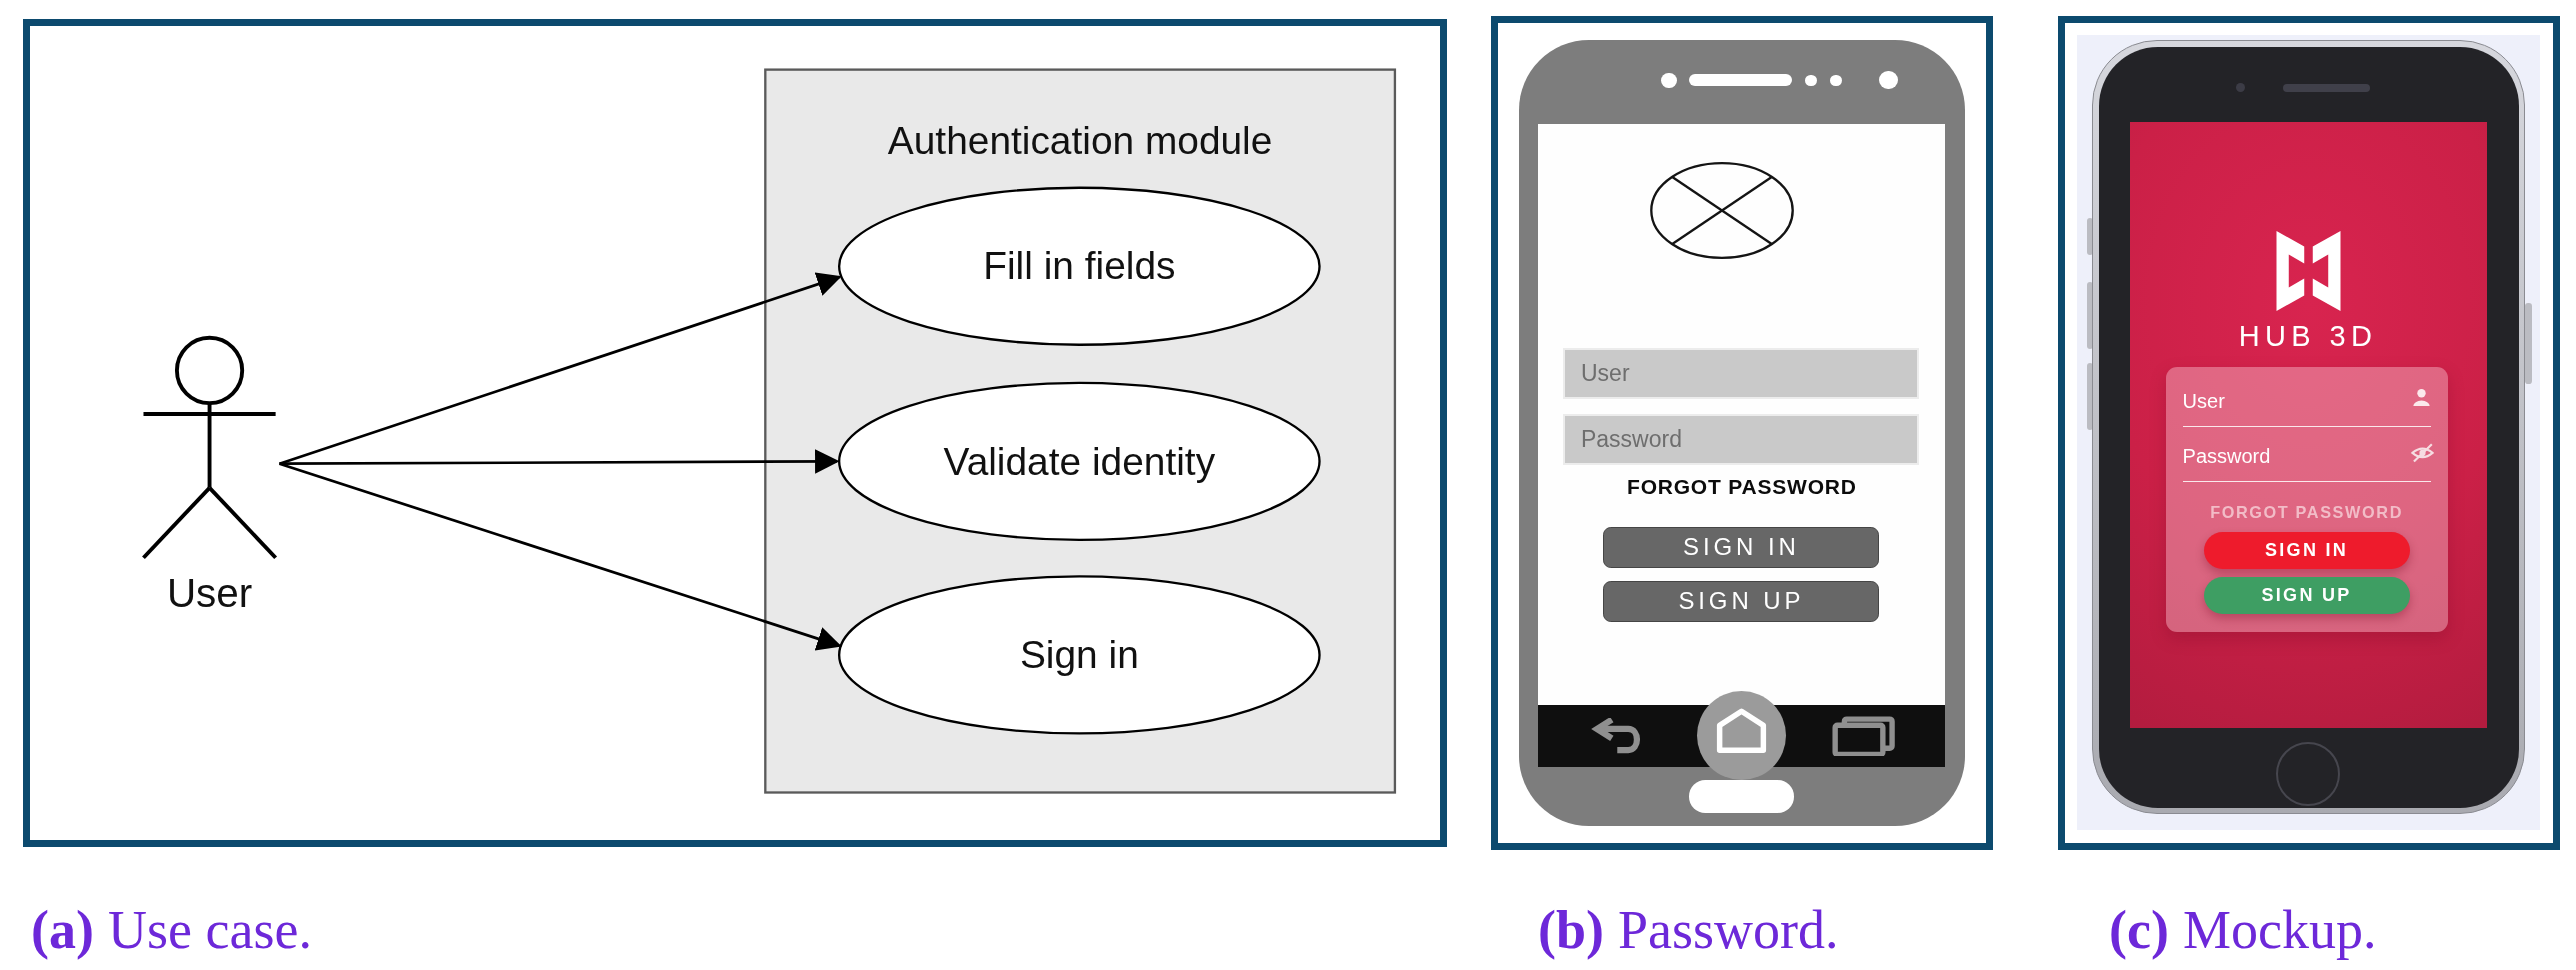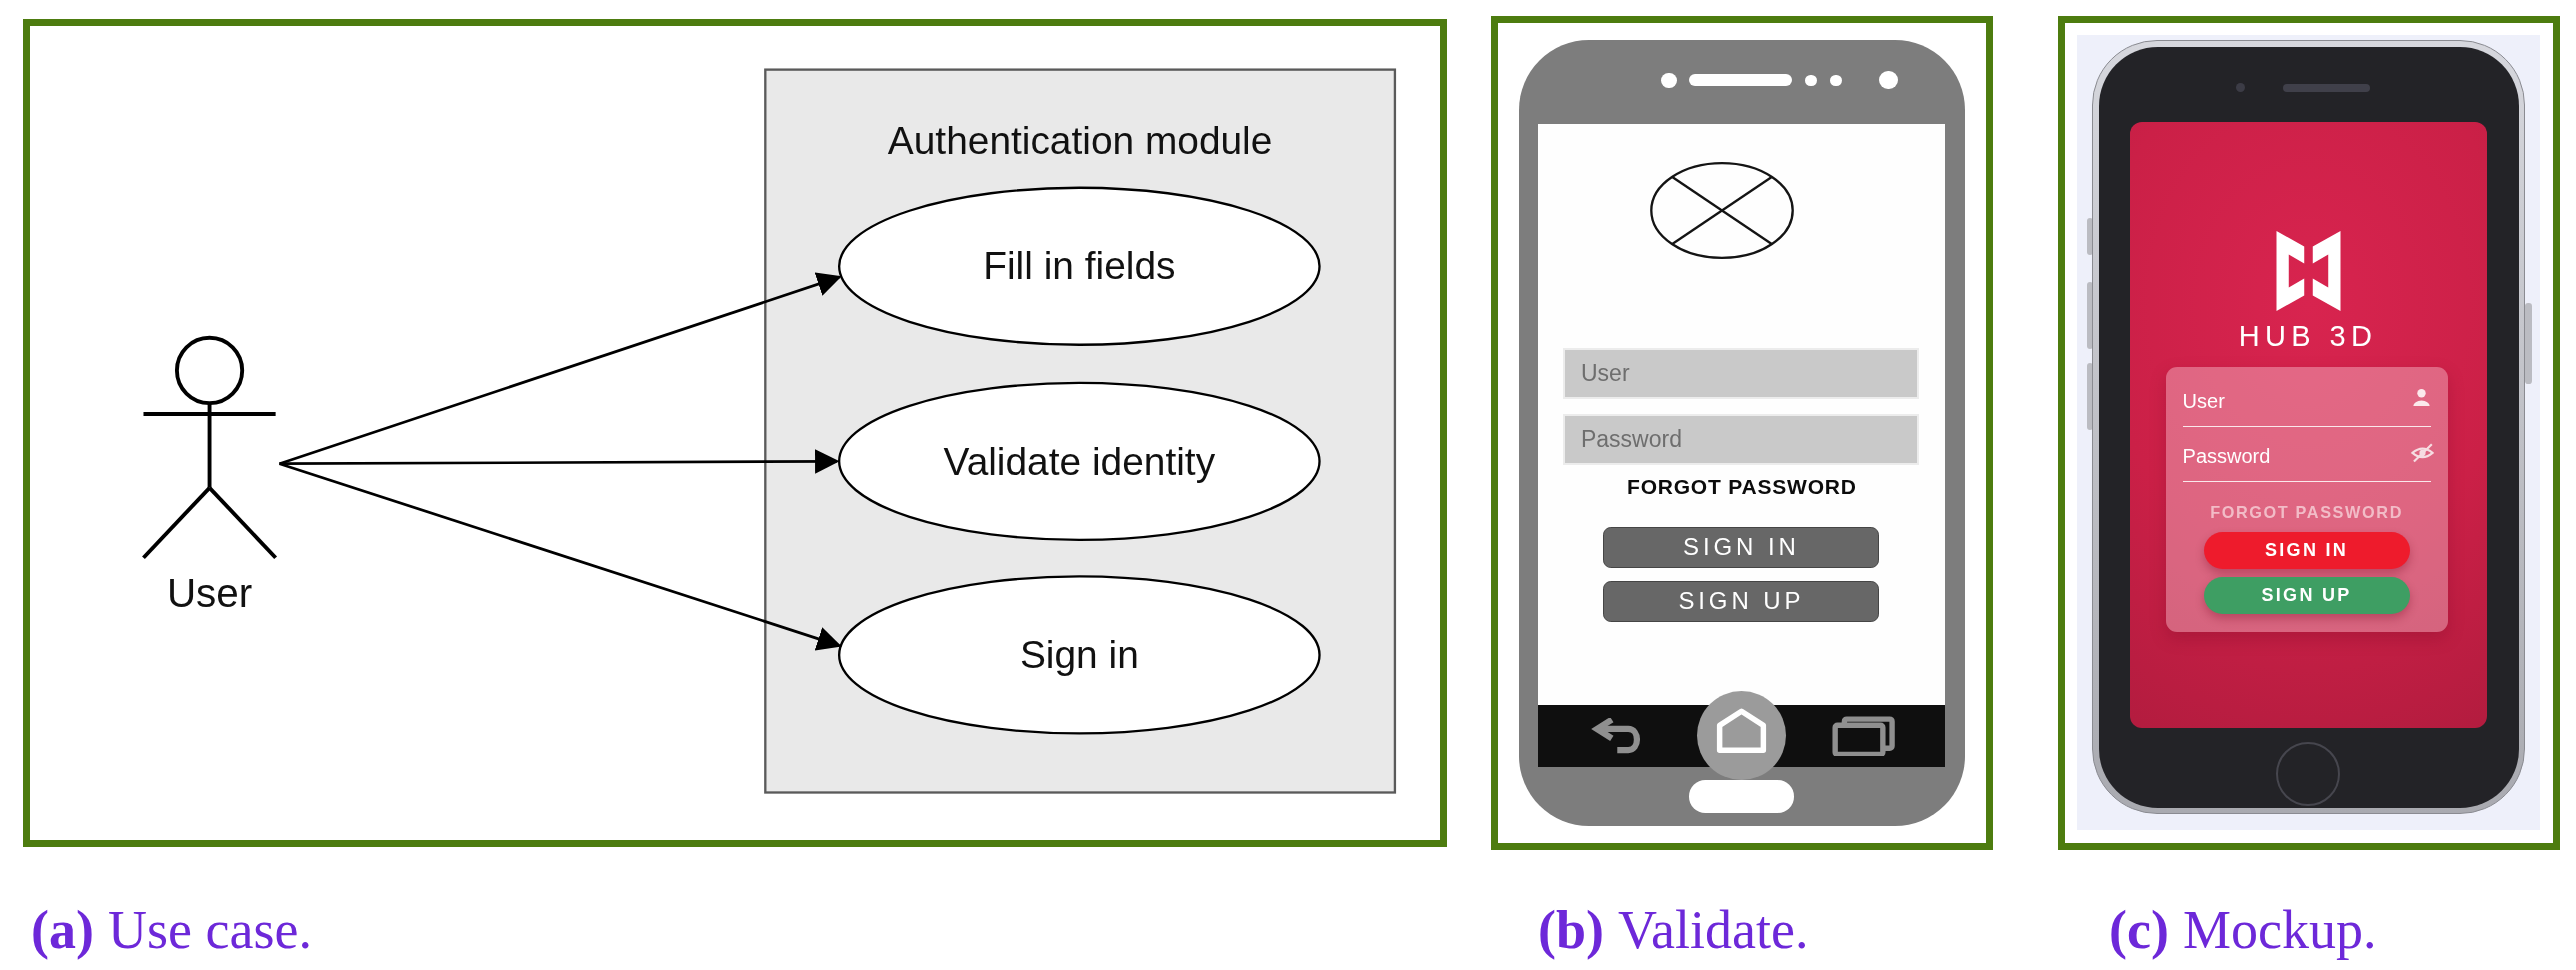--- a/index.html
+++ b/index.html
@@ -1,17 +1,17 @@
 <!DOCTYPE html>
 <html style="font-size:12.4px"><head>
 <meta charset="utf-8">
 <style>
   html,body{margin:0;padding:0;background:#ffffff;}
   body{width:2576px;height:970px;position:relative;font-family:"Liberation Sans",sans-serif;}
-  .panel{position:absolute;border:7px solid #4d7c0f;background:#fff;box-sizing:border-box;}
+  .panel{position:absolute;border:7px solid #0c4a6e;background:#fff;box-sizing:border-box;}
   
   .panel-a{left:23px;top:19.4px;width:1424px;height:828px;}
   .panel-a svg{position:absolute;inset:0;width:100%;height:100%;}
   .panel-a text{font-family:"Liberation Sans",sans-serif;fill:#111;}
   
   .panel-b{left:1491px;top:15.6px;width:502px;height:834px;}
   .b-inner{position:absolute;inset:0;background:#fff;}
   .b-phone{position:absolute;left:21px;top:17px;width:446px;height:786px;border-radius:70px;background:#7d7d7d;}
   .b-dot{position:absolute;border-radius:50%;background:#fff;}
   .b-dot1{left:142px;top:33px;width:15.6px;height:15.6px;}
@@ -40,21 +40,21 @@
   .c-stage{position:absolute;left:12.4px;top:12.4px;width:463px;height:795px;background:#eef0fa;}
   .c-sidebtn{position:absolute;width:6.2px;background:#bbbcc2;border-radius:3.1px;}
   .c-sb1{left:9.3px;top:183px;height:37px;}
   .c-sb2{left:9.3px;top:247px;height:67px;}
   .c-sb3{left:9.3px;top:328px;height:67px;}
   .c-sb4{left:448px;top:268px;height:81px;}
   .c-phone{position:absolute;left:14.8px;top:5.4px;width:433px;height:774px;border-radius:65px;background:linear-gradient(180deg,#d6d7dd,#a9aab0);border:1.6px solid #8a8b91;box-sizing:border-box;}
   .c-bezel{position:absolute;inset:5.4px;border-radius:59px;background:#232327;overflow:hidden;}
   .c-cam{position:absolute;left:137px;top:36px;width:9.3px;height:9.3px;border-radius:50%;background:#3c3c46;}
   .c-speaker{position:absolute;left:184px;top:37px;width:87px;height:8.6px;border-radius:4.7px;background:#40404a;}
-  .c-screen{position:absolute;left:31px;top:75px;width:357px;height:606px;background:radial-gradient(130% 95% at 50% 30%,#d8244f 0%,#cb2047 45%,#a81a3b 100%);border-radius:12px;}
+  .c-screen{position:absolute;left:31px;top:75px;width:357px;height:606px;background:radial-gradient(130% 95% at 50% 30%,#d8244f 0%,#cb2047 45%,#a81a3b 100%);}
   .c-homering{position:absolute;left:177px;top:695px;width:64px;height:64px;border-radius:50%;border:2.3px solid #46464e;box-sizing:border-box;}
   .c-logo{position:absolute;left:129px;top:109px;width:99px;height:80px;}
   .c-appname{position:absolute;left:0;top:198px;width:100%;text-align:center;font-size:29px;color:#fff;letter-spacing:5.4px;}
   .c-card{position:absolute;left:36px;top:245px;width:282px;height:265px;border-radius:11px;background:rgba(255,233,238,0.35);box-shadow:0 6.2px 15.6px rgba(110,8,32,0.25);}
   .c-label{position:absolute;left:17px;font-size:20px;color:#fff;}
   .c-label-user{top:23px;}
   .c-label-pass{top:78px;}
   .c-underline{position:absolute;left:17px;width:248px;height:1.6px;background:rgba(255,255,255,0.85);}
   .c-line1{top:59px;}
   .c-line2{top:114px;}
@@ -201,15 +201,15 @@
           </div>
         </div>
 
         <div class="c-homering"></div>
       </div>
     </div>
   </div>
 </section>
 
 <div class="caption cap-a"><b>(a)</b><span>Use case.</span></div>
-<div class="caption cap-b"><b>(b)</b><span>Validate.</span></div>
+<div class="caption cap-b"><b>(b)</b><span>Password.</span></div>
 <div class="caption cap-c"><b>(c)</b><span>Mockup.</span></div>
 
 
 </body></html>

